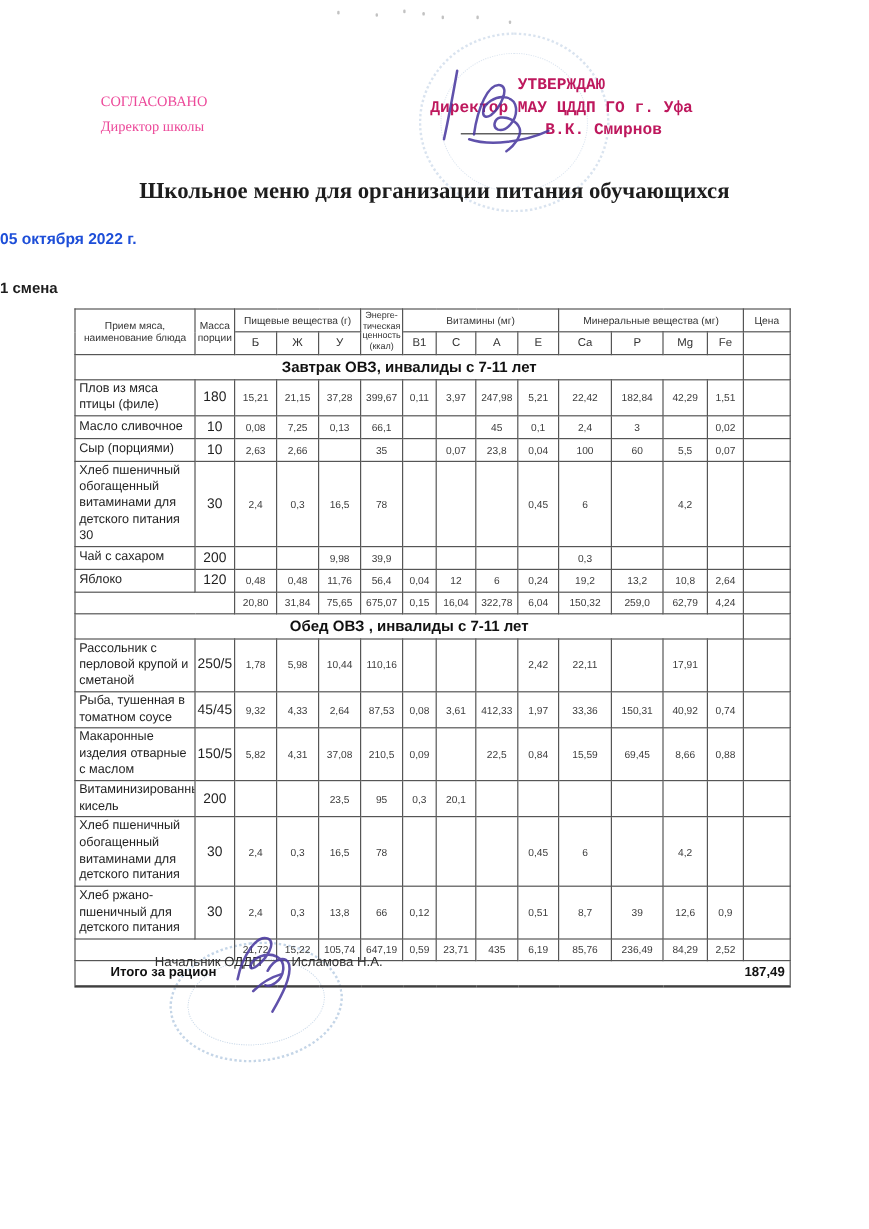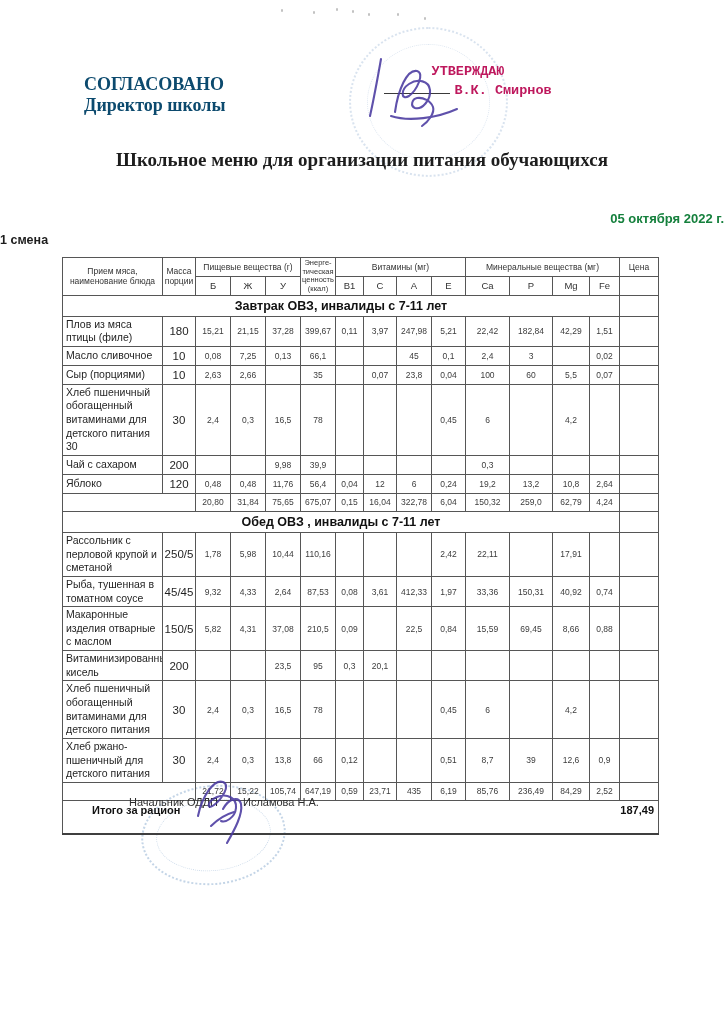--- a/index.html
+++ b/index.html
@@ -15,50 +15,50 @@
   
   .stamp { position:absolute; border-radius:50%; pointer-events:none; }
   .stamp .inner { position:absolute; border-radius:50%; }
   .stamp-top { left:349px; top:27px; width:155px; height:146px; border:2px dotted rgba(128,162,201,0.30); }
   .stamp-top .inner { left:16px; top:15px; right:16px; bottom:15px; border:1px dotted rgba(128,162,201,0.26); }
   .stamp-bottom { left:141px; top:785px; width:141px; height:96px; border:2px dotted rgba(108,150,194,0.40); transform:rotate(-6deg); }
   .stamp-bottom .inner { left:13px; top:12px; right:13px; bottom:12px; border:1px dotted rgba(108,150,194,0.32); }
 
   
   .approve-left {
-    left:84px; top:74px; font-family:"Liberation Serif", serif; font-weight:bold;
-    font-size:18px; line-height:21px; color:#0c4a6e;
+    left:84px; top:74px; font-family:"Liberation Serif", serif; font-weight:normal;
+    font-size:12px; line-height:21px; color:#ec4899;
   }
   .approve-right {
     left:346px; top:62px; width:244px; text-align:center;
     font-family:Liberation Mono, monospace; font-weight:bold; font-size:13.5px;
     line-height:19px; color:#be185d;
   }
   .sig-line { display:inline-block; width:66px; border-bottom:1.4px solid #3a3a3a; margin-right:4px; vertical-align:baseline; }
   .doc-title { left:0; top:149px; width:100%; text-align:center; font-family:"Liberation Serif", serif; font-weight:bold; font-size:19px; color:#1d1d1d; }
-  .doc-date  { left:0; top:191px; width:100%; text-align:right; font-weight:bold; font-size:13px; color:#15803d;margin-top:20px; }
+  .doc-date  { left:0; top:191px; width:100%; text-align:left; font-weight:bold; font-size:13px; color:#1d4ed8; }
   .doc-shift { left:0; top:233px; width:100%; text-align:left; font-weight:bold; font-size:12.5px; color:#1d1d1d; }
 
   
   table.menu {
     position:absolute; left:62px; top:257px; width:596px;
     border-collapse:collapse; table-layout:fixed;
   }
   table.menu td { border:1px solid #565656; overflow:hidden; }
   td.hdr { font-size:8.5px; text-align:center; color:#333; padding:2px 1px; line-height:1.25; font-weight:normal; }
   td.hdr.sub { font-size:9.5px; padding:1px 0; }
   td.hdr.energy { font-size:7.5px; line-height:1.15; word-break:break-word; padding:1px; }
   td.name-cell { font-size:10.5px; text-align:left; padding:1px 3px; line-height:1.3; color:#1f1f1f; }
   td.mass-cell { font-size:11.5px; text-align:center; color:#1f1f1f; }
   td.val-cell  { font-size:8.5px; text-align:center; color:#3c3c3c; padding:2px 0; height:14px; }
   td.price-cell{ }
   tr.section-row td.section-title { font-size:12.5px; font-weight:bold; text-align:center; color:#111; padding:3px 0; }
   tr.totals-row td.val-cell { height:13px; }
   tr.grand-row td { border-bottom:2.5px solid #3f3f3f; }
-  .grand-flex { display:flex; justify-content:space-between; align-items:flex-end; padding:2px 3px 16px 28px; font-weight:bold; font-size:11px; color:#111; }
+  .grand-flex { display:flex; justify-content:space-between; align-items:flex-end; padding:2px 3px 4px 28px; font-weight:bold; font-size:11px; color:#111; }
 
   
   .footer-line { left:129px; top:796px; font-size:11px; color:#2e2e2e; }
   .footer-name { left:243px; top:796px; font-size:11px; color:#2e2e2e; }
 
   .sig-svg { position:absolute; pointer-events:none; }
 </style>
 </head>
 <body>
 
@@ -77,20 +77,21 @@
     <div class="inner"></div>
   </div>
 
 <div class="abs approve-left">
   <div>СОГЛАСОВАНО</div>
   <div>Директор школы</div>
 </div>
 
 <div class="abs approve-right">
   <div>УТВЕРЖДАЮ</div>
+  <div>Директор МАУ ЦДДП ГО г. Уфа</div>
   <div><span class="sig-line"></span><span>В.К. Смирнов</span></div>
 </div>
 
 <svg class="sig-svg" style="left:364px; top:54px;" width="112" height="80" viewBox="0 0 112 80">
   <g fill="none" stroke="#4a3aa0" stroke-width="2.1" stroke-linecap="round" opacity="0.88">
     <path d="M17,5 C14,22 10,44 6,62"></path>
     <path d="M31,58 C34,36 43,15 53,17 C61,19 53,36 45,42 C37,47 36,36 45,30 C54,24 65,27 66,36 C67,46 58,56 51,54 C46,52 48,45 53,44 C59,43 67,47 69,53 C71,59 64,68 58,72"></path>
     <path d="M27,62 C45,68 73,64 93,55"></path>
   </g>
 </svg>

